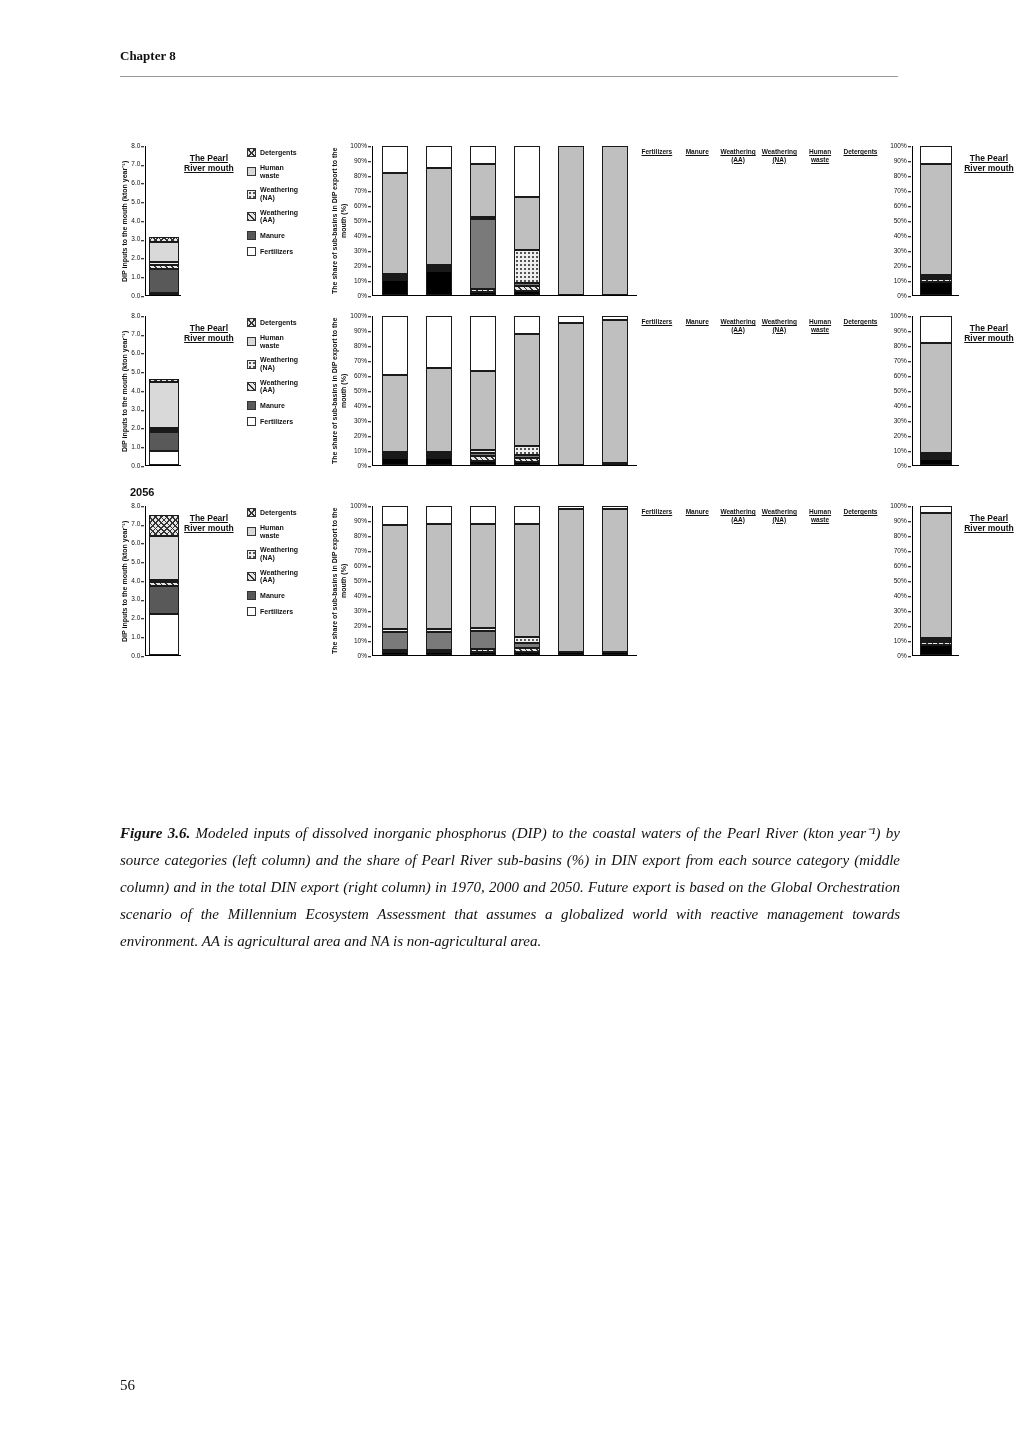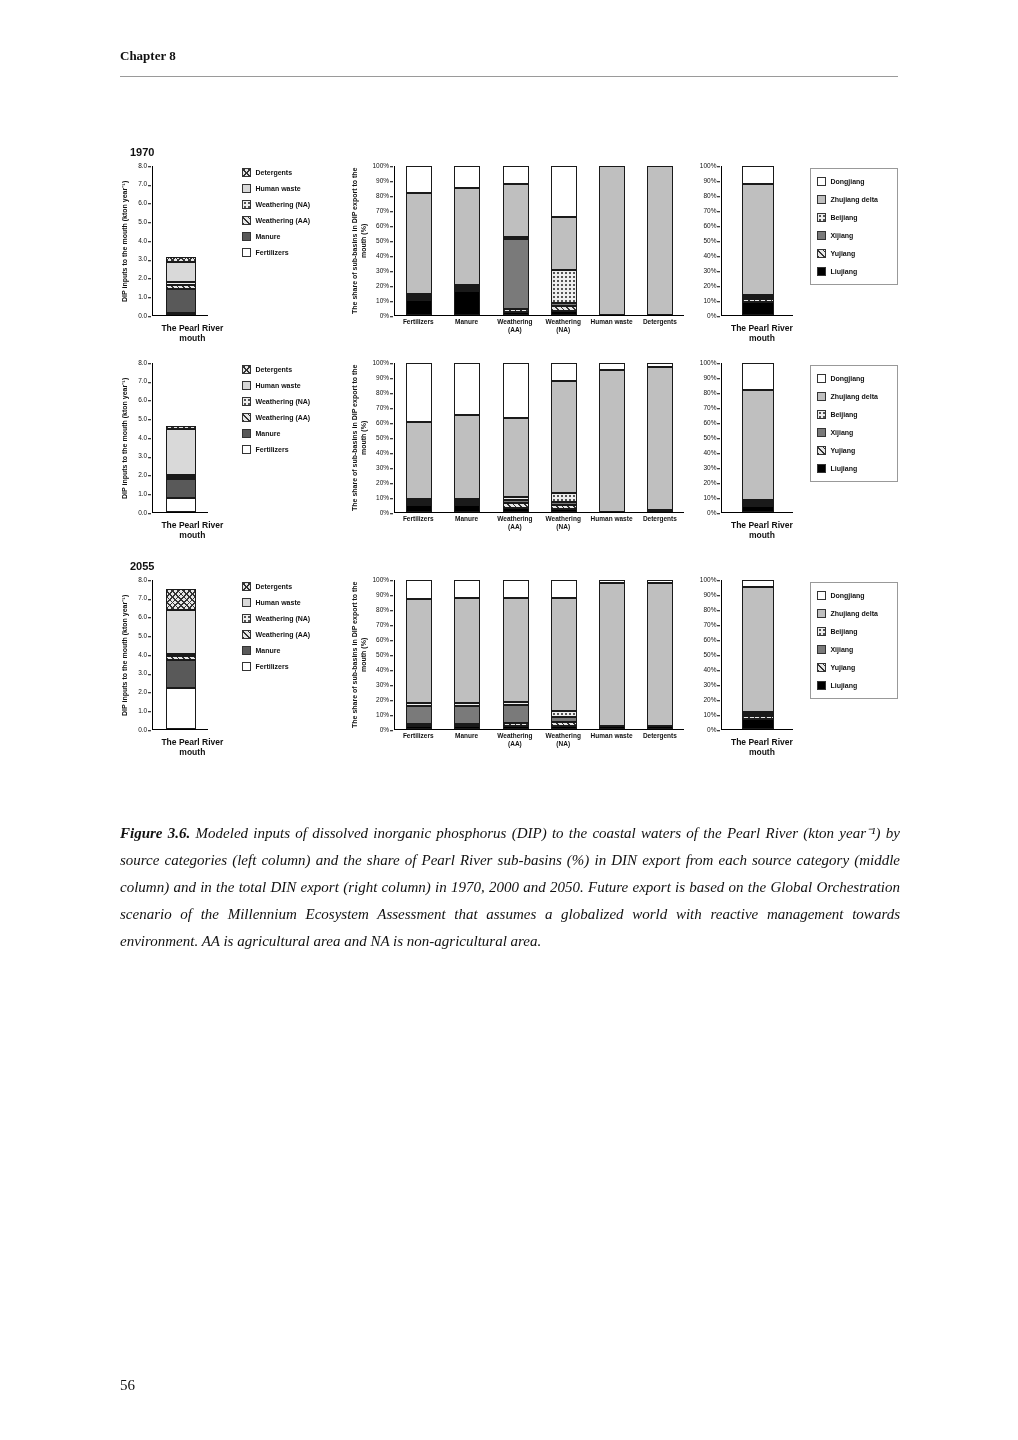--- a/index.html
+++ b/index.html
@@ -22,21 +22,21 @@
   .chart { display:flex; align-items:flex-start; }
   .ylab-v {
     writing-mode:vertical-rl; transform:rotate(180deg);
     font-weight:bold; font-size:7px; line-height:1.3;
     height:150px; text-align:center;
   }
   .cwrap { display:flex; align-items:flex-start; }
   .yticks { position:relative; height:150px; width:26px; }
   .ytick { position:absolute; right:5px; transform:translateY(50%); font-size:6.5px; line-height:1; }
   .ytick::after { content:""; position:absolute; left:100%; margin-left:1px; top:50%; width:3px; height:1px; background:#000; }
-  .cmain { display:flex; flex-direction:column; }
+  .cmain { display:flex; flex-direction:row;text-decoration:underline; }
   .plot {
     height:150px; border-left:1px solid #000; border-bottom:1px solid #000;
     display:flex; align-items:flex-end;
   }
   .left-chart .plot { width:56px; }
   .mid-chart { margin-left:18px; }
   .mid-chart .plot { width:290px; }
   .right-chart { margin-left:14px; }
   .right-chart .plot { width:72px; }
   .barcol { flex:1; height:100%; display:flex; align-items:flex-end; justify-content:center; }
@@ -83,21 +83,20 @@
   }
 </style>
 </head>
 <body>
 
 <div class="header">Chapter 8</div>
 
 <div class="fig">
 
   <section class="fig-row">
-    <div class="year">1970</div>
     <div class="row-charts">
       <div class="chart left-chart">
         <div class="ylab-v">DIP inputs to the mouth (kton year⁻¹)</div>
         <div class="chart-body">
             <div class="cwrap">
               <div class="yticks">
                 <span class="ytick" style="bottom: 0%;">0.0</span>
                 <span class="ytick" style="bottom: 12.5%;">1.0</span>
                 <span class="ytick" style="bottom: 25%;">2.0</span>
                 <span class="ytick" style="bottom: 37.5%;">3.0</span>
@@ -499,21 +498,21 @@
           </div>
           <div class="lrow">
             <span class="lsw p-black"></span>
             <span class="ltx">Liujiang</span>
           </div>
         </div>
     </div>
   </section>
 
   <section class="fig-row">
-    <div class="year">2055</div>
+    <div class="year">2056</div>
     <div class="row-charts">
       <div class="chart left-chart">
         <div class="ylab-v">DIP inputs to the mouth (kton year⁻¹)</div>
         <div class="chart-body">
             <div class="cwrap">
               <div class="yticks">
                 <span class="ytick" style="bottom: 0%;">0.0</span>
                 <span class="ytick" style="bottom: 12.5%;">1.0</span>
                 <span class="ytick" style="bottom: 25%;">2.0</span>
                 <span class="ytick" style="bottom: 37.5%;">3.0</span>

